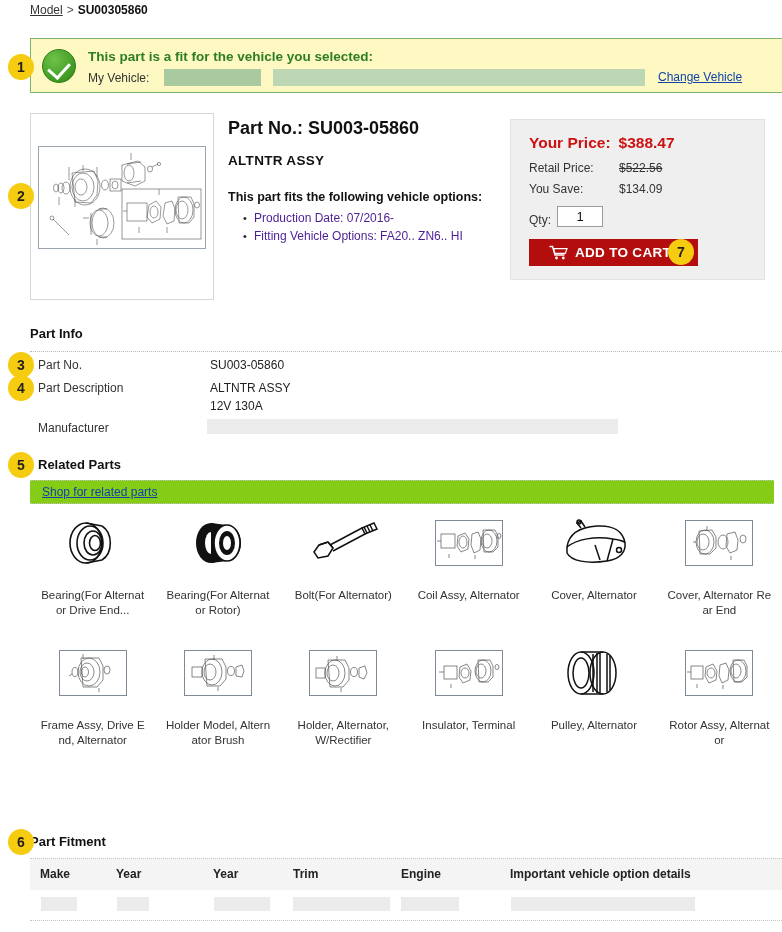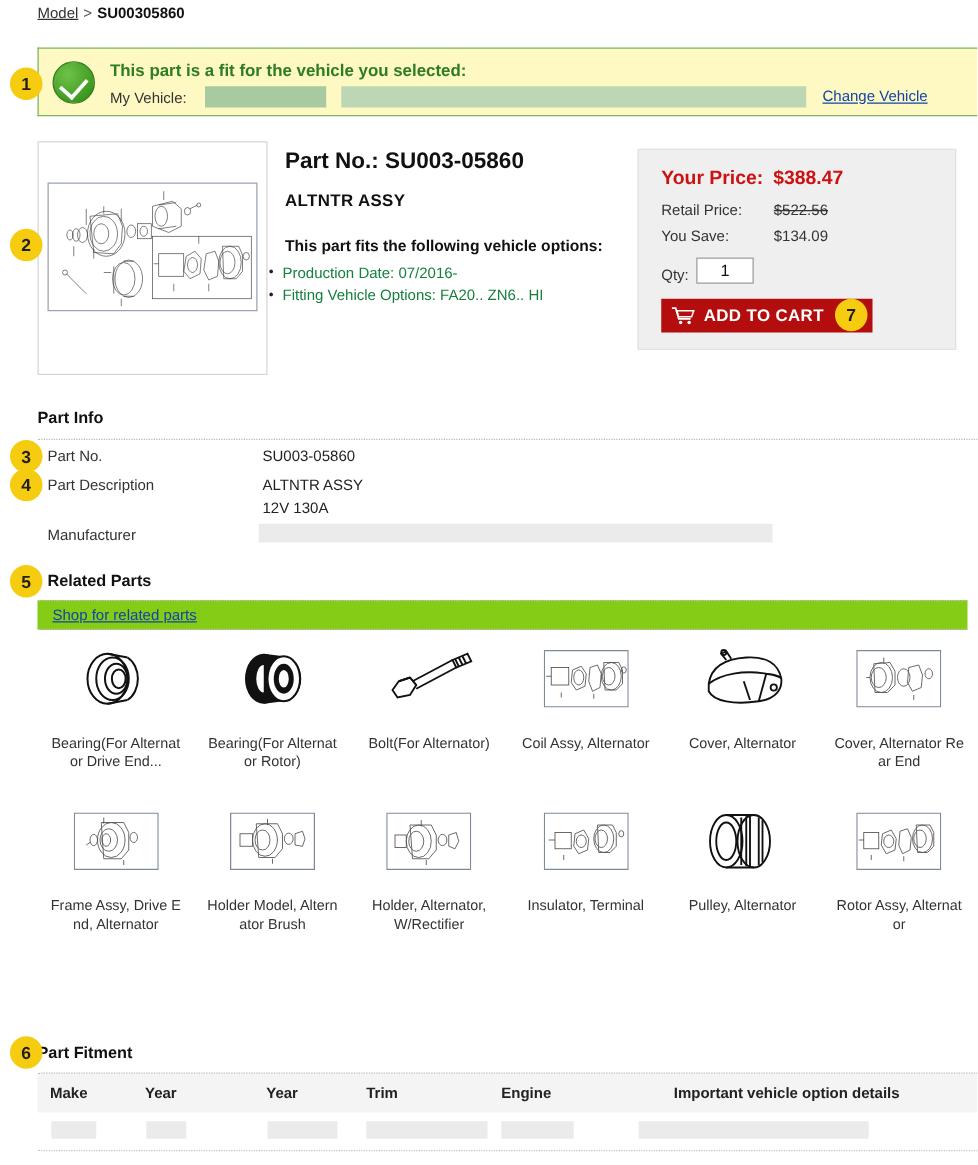--- a/index.html
+++ b/index.html
@@ -140,25 +140,25 @@
   }
   .fits-heading {
     position: absolute;
     left: 228px; top: 190px;
     font-size: 12.5px;
     font-weight: bold;
     color: #111;
   }
   .fits-list {
     position: absolute;
-    left: 212px; top: 209px;
+    left: 240px; top: 209px;
     margin: 0;
     padding: 0 0 0 14px;
     font-size: 12px;
-    color: #15803d;
+    color: #4c1d95;
     list-style: none;
   }
   .fits-list li {
     position: relative;
     line-height: 18px;
   }
   .fits-list li::before {
     content: "\2022";
     position: absolute;
     left: -11px; top: 0;
@@ -226,21 +226,21 @@
     width: 169px; height: 27px;
     background: #b40d0d;
     border: none;
     color: #ffffff;
     font-family: "Liberation Sans", sans-serif;
     font-size: 13.5px;
     font-weight: bold;
     letter-spacing: 0.3px;
     display: flex;
     align-items: center;
-    padding-left: 8px;
+    padding-left: 20px;
     cursor: pointer;
   }
   .cart-icon {
     width: 19px; height: 15px;
     margin-right: 7px;
     flex: 0 0 auto;
   }
 
   
   .section-title {
@@ -699,21 +699,21 @@
 
 <div class="badge" style="left:8px; top:829px;">6</div>
 <div class="section-title" style="left:30px; top:834px;">Part Fitment</div>
 
 <div class="fitment-head"></div>
 <div class="fitment-col" style="left:40px;">Make</div>
 <div class="fitment-col" style="left:116px;">Year</div>
 <div class="fitment-col" style="left:213px;">Year</div>
 <div class="fitment-col" style="left:293px;">Trim</div>
 <div class="fitment-col" style="left:401px;">Engine</div>
-<div class="fitment-col" style="left:510px;margin-left:29px;">Important vehicle option details</div>
+<div class="fitment-col" style="left:510px;">Important vehicle option details</div>
 
 <div>
   <div class="redact-gray" style="left:41px; top:897px; width:36px; height:14px;"></div>
   <div class="redact-gray" style="left:117px; top:897px; width:32px; height:14px;"></div>
   <div class="redact-gray" style="left:214px; top:897px; width:56px; height:14px;"></div>
   <div class="redact-gray" style="left:293px; top:897px; width:97px; height:14px;"></div>
   <div class="redact-gray" style="left:401px; top:897px; width:58px; height:14px;"></div>
   <div class="redact-gray" style="left:511px; top:897px; width:184px; height:14px;"></div>
 </div>
 <div class="fitment-row-rule"></div>

